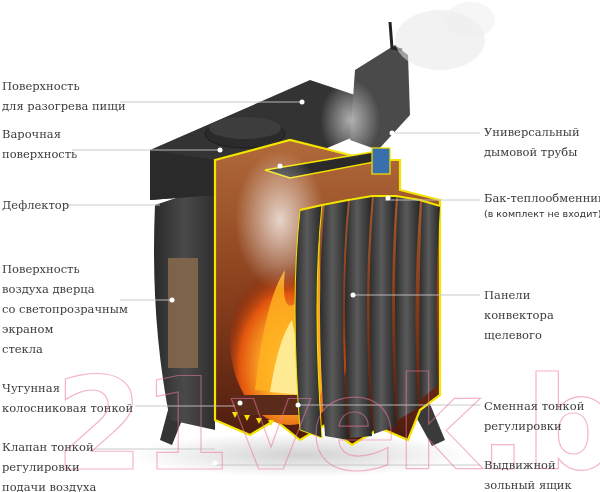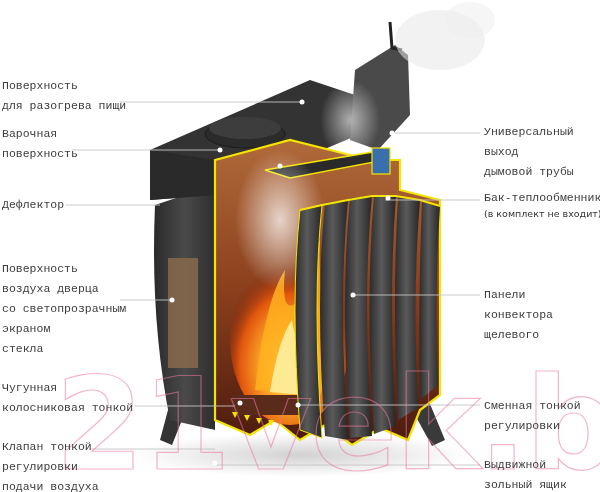--- a/index.html
+++ b/index.html
@@ -1,21 +1,21 @@
 <!DOCTYPE html>
 <html><head>
 <meta charset="utf-8">
 <style>
   html, body { margin: 0; padding: 0; background: #ffffff; }
   body { width: 600px; height: 492px; position: relative; overflow: hidden;
          font-family: "DejaVu Serif", "Liberation Serif", serif; color: #3a3a3a; }
   .stage { position: absolute; left: 0; top: 0; width: 600px; height: 492px; }
   svg.art { position: absolute; left: 0; top: 0; }
   .label { position: absolute; font-size: 11.5px; line-height: 20px; color: #3d3d3d; white-space: nowrap; }
-  .label .line { display: block; font-family: Liberation Mono, monospace; }
+  .label .line { display: block; }
   .label .note { display: block; font-family: "DejaVu Sans", "Liberation Sans", sans-serif; font-size: 9.5px; line-height: 12px; color: #333; }
   .watermark { position: absolute; left: 55px; top: 360px; font-family: "DejaVu Sans", "Liberation Sans", sans-serif;
                font-weight: bold; font-size: 128px; letter-spacing: -2px; color: transparent;
                -webkit-text-stroke: 1.2px rgba(235,120,160,0.55); pointer-events: none; line-height: 130px; }
 </style>
 </head>
 <body>
 
 <div class="stage">
 
@@ -155,21 +155,20 @@
     <span class="line">колосниковая тонкой</span>
   </div>
   <div class="label" style="left:2px; top:437px;">
     <span class="line">Клапан тонкой</span>
     <span class="line">регулировки</span>
     <span class="line">подачи воздуха</span>
   </div>
 
   <div class="label" style="left:484px; top:122px;">
     <span class="line">Универсальный</span>
-    <span class="line">выход</span>
     <span class="line">дымовой трубы</span>
   </div>
   <div class="label" style="left:484px; top:188px;">
     <span class="line">Бак-теплообменник</span>
     <span class="note">(в комплект не входит)</span>
   </div>
   <div class="label" style="left:484px; top:285px;">
     <span class="line">Панели</span>
     <span class="line">конвектора</span>
     <span class="line">щелевого</span>

